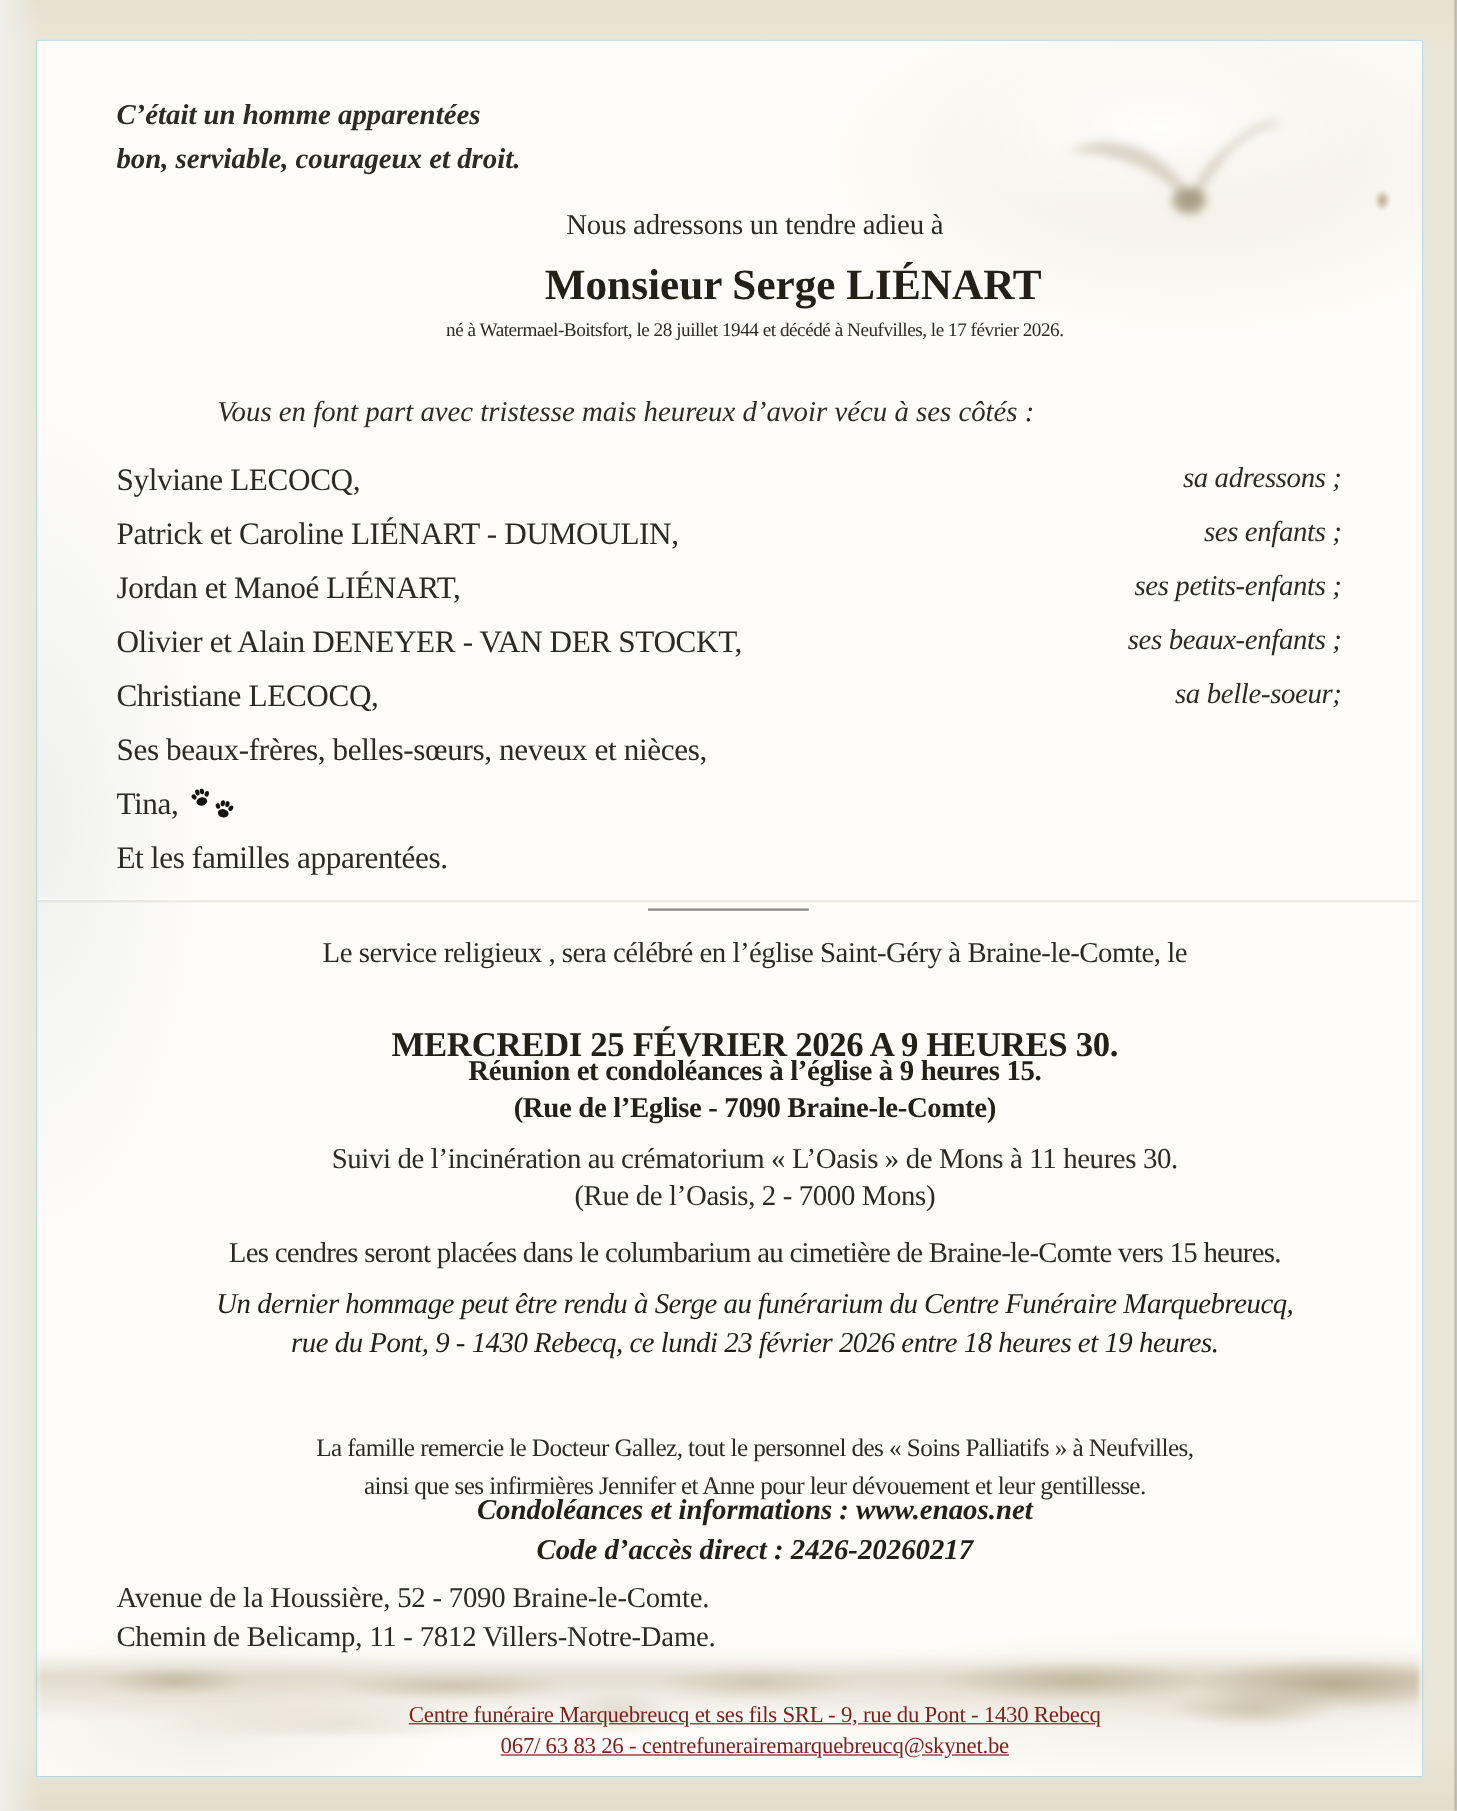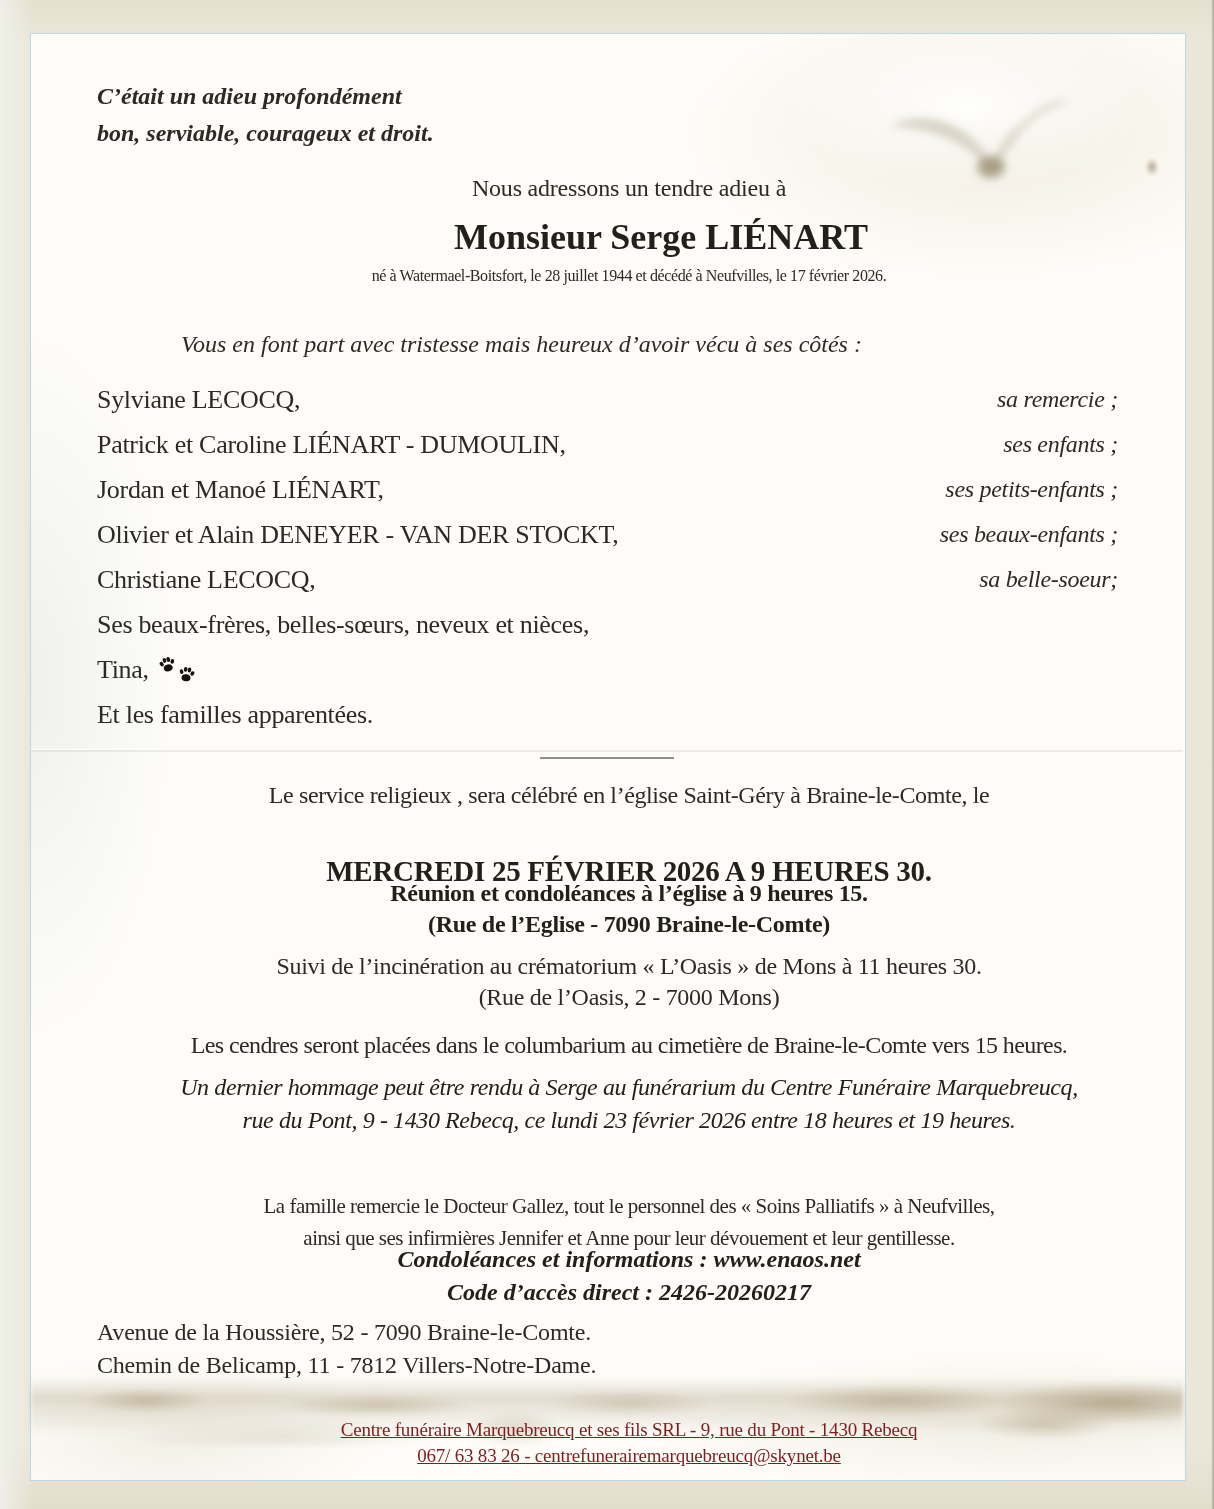--- a/index.html
+++ b/index.html
@@ -91,34 +91,34 @@
       <ellipse cx="111" cy="82" rx="14" ry="11" fill="#93866a" opacity="0.7"></ellipse>
     </g>
   </svg>
 
   <div class="stain-dot"></div>
   <div class="fold-line"></div>
   <div class="watermark"></div>
   <div class="scan-edge"></div>
 
   <div class="txt" id="quote">
-    <div>C’était un adieu profondément</div>
+    <div>C’était un homme apparentées</div>
     <div>bon, serviable, courageux et droit.</div>
   </div>
 
   <div class="center" id="intro">Nous adressons un tendre adieu à</div>
   <div class="center" id="deceased-name">Monsieur Serge LIÉNART</div>
   <div class="center" id="dates">né à Watermael-Boitsfort, le 28 juillet 1944 et décédé à Neufvilles, le 17 février 2026.</div>
 
   <div class="txt" id="announce">Vous en font part avec tristesse mais heureux d’avoir vécu à ses côtés :</div>
 
   <div id="family">
     <div class="family-row">
       <span class="fname">Sylviane LECOCQ,</span>
-      <span class="frel">sa remercie ;</span>
+      <span class="frel">sa adressons ;</span>
     </div>
     <div class="family-row">
       <span class="fname">Patrick et Caroline LIÉNART - DUMOULIN,</span>
       <span class="frel">ses enfants ;</span>
     </div>
     <div class="family-row">
       <span class="fname">Jordan et Manoé LIÉNART,</span>
       <span class="frel">ses petits-enfants ;</span>
     </div>
     <div class="family-row">

